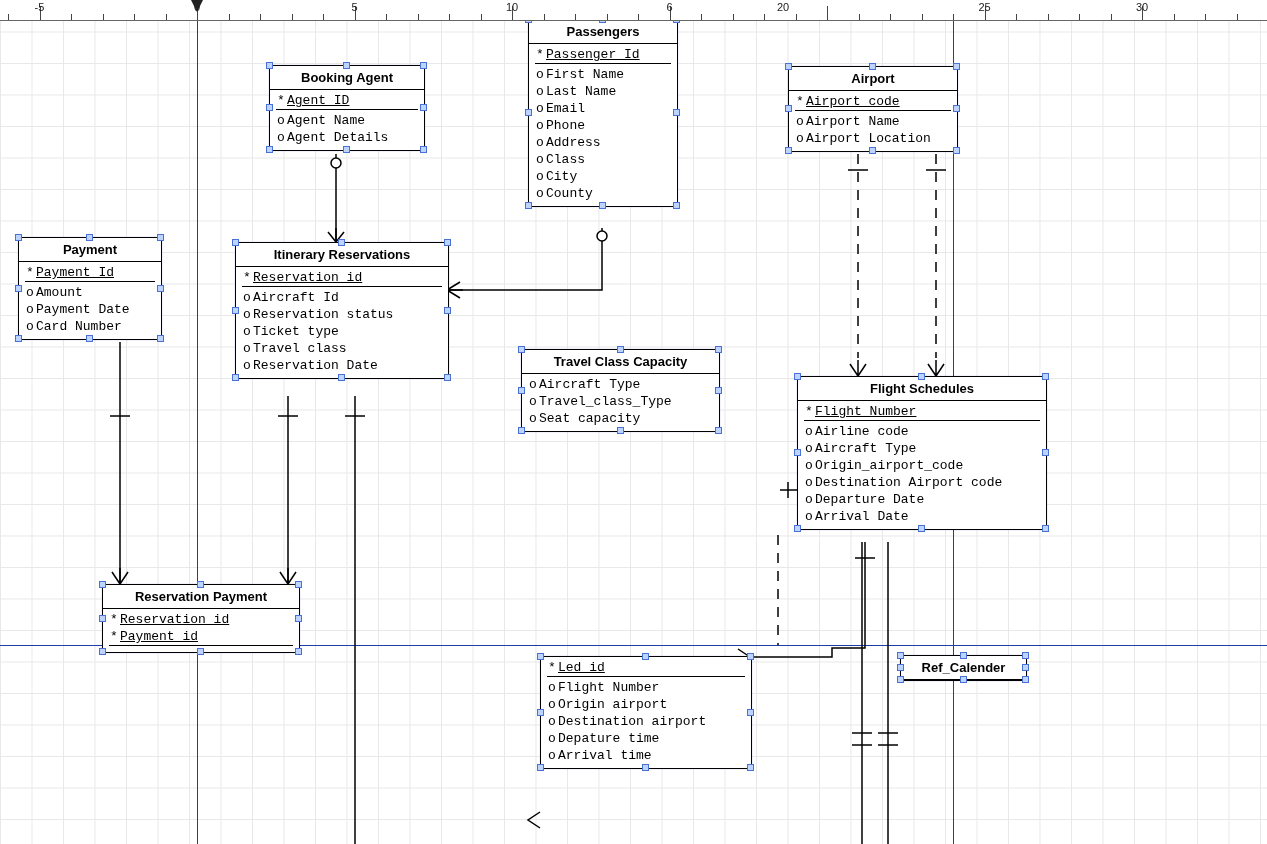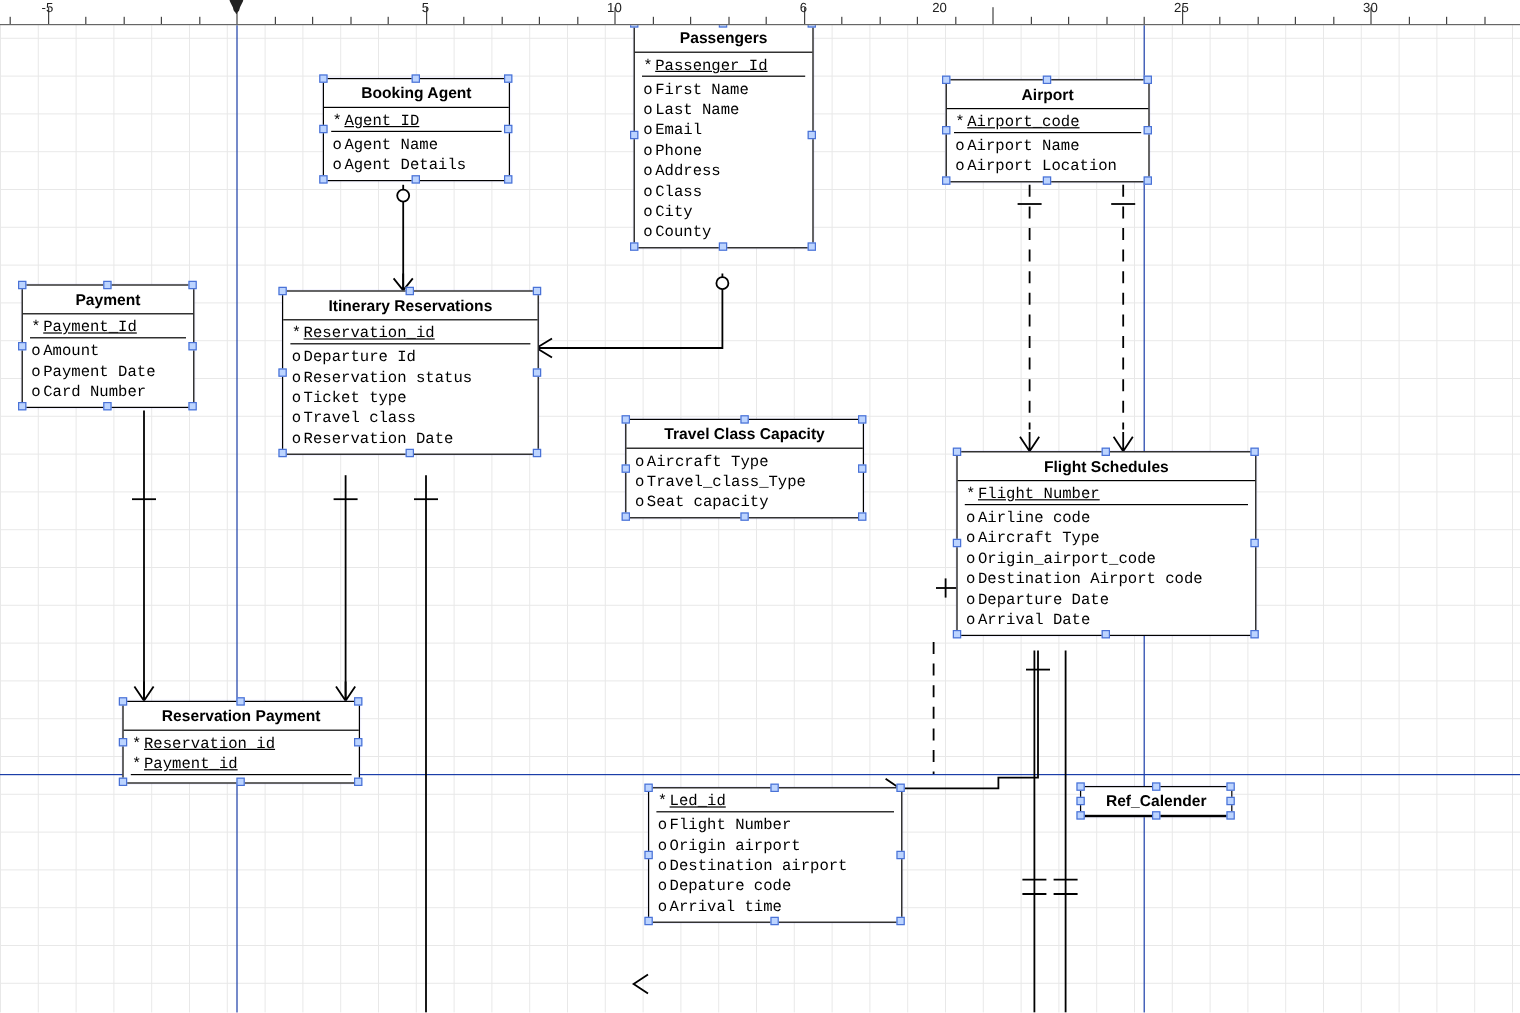--- a/index.html
+++ b/index.html
@@ -224,21 +224,21 @@
         <div class="handle" style="left: calc(100% - 4px); top: calc(50% - 4px);"></div>
         <div class="handle" style="left: calc(0% - 4px); top: calc(100% - 4px);"></div>
         <div class="handle" style="left: calc(50% - 4px); top: calc(100% - 4px);"></div>
         <div class="handle" style="left: calc(100% - 4px); top: calc(100% - 4px);"></div>
       </div>
       <div class="entity" style="left: 235px; top: 242px; width: 212px;">
         <div class="title">Itinerary Reservations</div>
         <div class="attrs">
           <div class="attr pk"><span class="mark">*</span><span class="txt">Reservation_id</span></div>
           <div class="sep"></div>
-          <div class="attr"><span class="mark">o</span><span class="txt">Departure Id</span></div>
+          <div class="attr"><span class="mark">o</span><span class="txt">Aircraft Id</span></div>
           <div class="attr"><span class="mark">o</span><span class="txt">Reservation status</span></div>
           <div class="attr"><span class="mark">o</span><span class="txt">Ticket type</span></div>
           <div class="attr"><span class="mark">o</span><span class="txt">Travel class</span></div>
           <div class="attr"><span class="mark">o</span><span class="txt">Reservation Date</span></div>
         </div>
         <div class="handle" style="left: calc(0% - 4px); top: calc(0% - 4px);"></div>
         <div class="handle" style="left: calc(50% - 4px); top: calc(0% - 4px);"></div>
         <div class="handle" style="left: calc(100% - 4px); top: calc(0% - 4px);"></div>
         <div class="handle" style="left: calc(0% - 4px); top: calc(50% - 4px);"></div>
         <div class="handle" style="left: calc(100% - 4px); top: calc(50% - 4px);"></div>
@@ -299,21 +299,21 @@
         <div class="handle" style="left: calc(50% - 4px); top: calc(100% - 4px);"></div>
         <div class="handle" style="left: calc(100% - 4px); top: calc(100% - 4px);"></div>
       </div>
       <div class="entity" style="left: 540px; top: 656px; width: 210px;">
         <div class="attrs">
           <div class="attr pk"><span class="mark">*</span><span class="txt">Led_id</span></div>
           <div class="sep"></div>
           <div class="attr"><span class="mark">o</span><span class="txt">Flight Number</span></div>
           <div class="attr"><span class="mark">o</span><span class="txt">Origin airport</span></div>
           <div class="attr"><span class="mark">o</span><span class="txt">Destination airport</span></div>
-          <div class="attr"><span class="mark">o</span><span class="txt">Depature code</span></div>
+          <div class="attr"><span class="mark">o</span><span class="txt">Depature time</span></div>
           <div class="attr"><span class="mark">o</span><span class="txt">Arrival time</span></div>
         </div>
         <div class="handle" style="left: calc(0% - 4px); top: calc(0% - 4px);"></div>
         <div class="handle" style="left: calc(50% - 4px); top: calc(0% - 4px);"></div>
         <div class="handle" style="left: calc(100% - 4px); top: calc(0% - 4px);"></div>
         <div class="handle" style="left: calc(0% - 4px); top: calc(50% - 4px);"></div>
         <div class="handle" style="left: calc(100% - 4px); top: calc(50% - 4px);"></div>
         <div class="handle" style="left: calc(0% - 4px); top: calc(100% - 4px);"></div>
         <div class="handle" style="left: calc(50% - 4px); top: calc(100% - 4px);"></div>
         <div class="handle" style="left: calc(100% - 4px); top: calc(100% - 4px);"></div>

